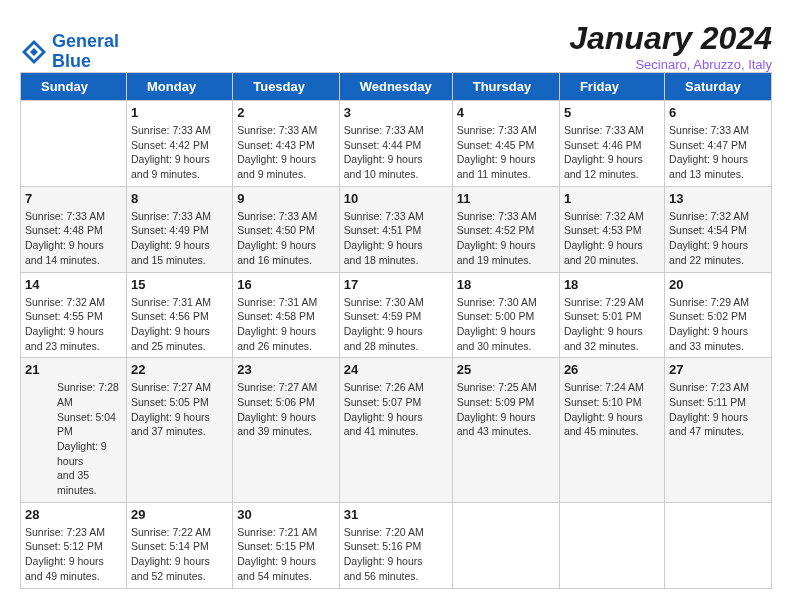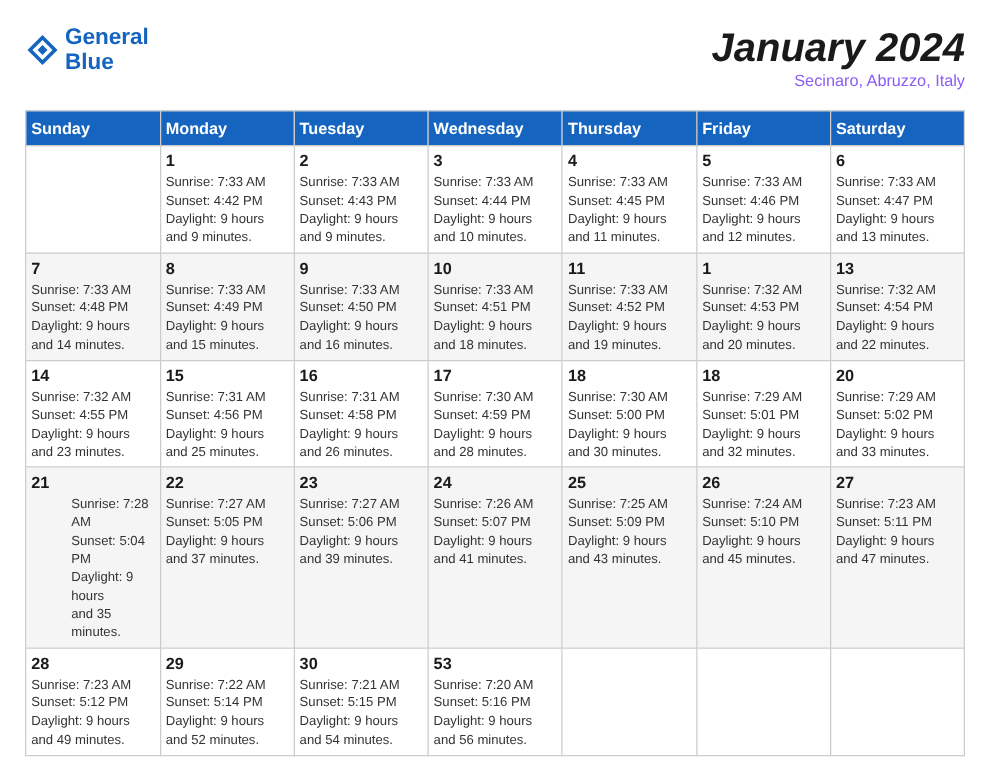--- a/index.html
+++ b/index.html
@@ -6,22 +6,21 @@
     body {
       font-family: Arial, sans-serif;
       background: #fff;
       width: 792px;
       min-height: 612px;
       padding: 20px;
     }
     .header {
       display: flex;
       justify-content: space-between;
-      align-items: flex-start;
-      margin-bottom: 16px;
+      align-items: flex-end;
     }
     .logo {
       display: flex;
       align-items: center;
       gap: 4px;
     }
     .logo-text {
       font-size: 18px;
       font-weight: bold;
       color: #1a1a1a;
@@ -49,21 +48,21 @@
       color: #8b5cf6;
     }
     .calendar {
       width: 100%;
       border-collapse: collapse;
       font-size: 11px;
     }
     .calendar thead th {
       background-color: #1565c0;
       color: #fff;
-      padding: 6px 4px;
+      padding: 6px 20px;
       text-align: left;
       font-size: 13px;
       font-weight: bold;
       border: 1px solid #ccc;
     }
     .calendar tbody td {
       border: 1px solid #ccc;
       vertical-align: top;
       padding: 4px;
       width: 108px;
@@ -336,21 +335,21 @@
 and 52 minutes.</div>
         </td>
         <td>
           <div class="day-num">30</div>
           <div class="day-info" style="white-space: pre-line;">Sunrise: 7:21 AM
 Sunset: 5:15 PM
 Daylight: 9 hours
 and 54 minutes.</div>
         </td>
         <td>
-          <div class="day-num">53</div>
+          <div class="day-num">31</div>
           <div class="day-info" style="white-space: pre-line;">Sunrise: 7:20 AM
 Sunset: 5:16 PM
 Daylight: 9 hours
 and 56 minutes.</div>
         </td>
         <td class="empty-cell"></td>
         <td class="empty-cell"></td>
         <td class="empty-cell"></td>
       </tr>
     </tbody>

